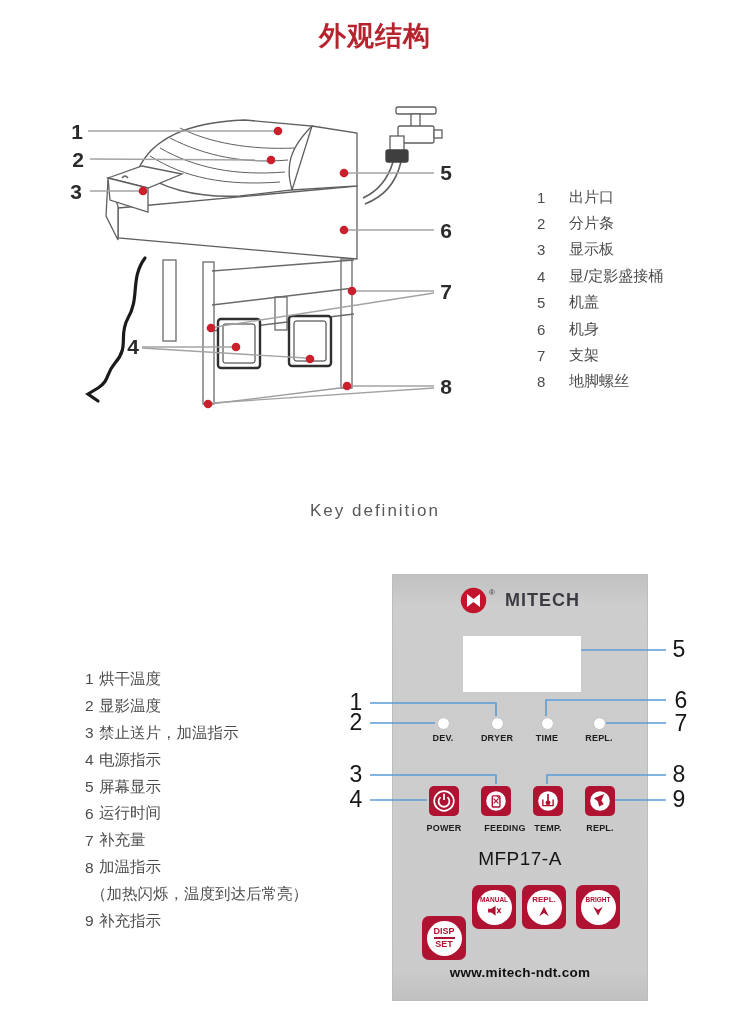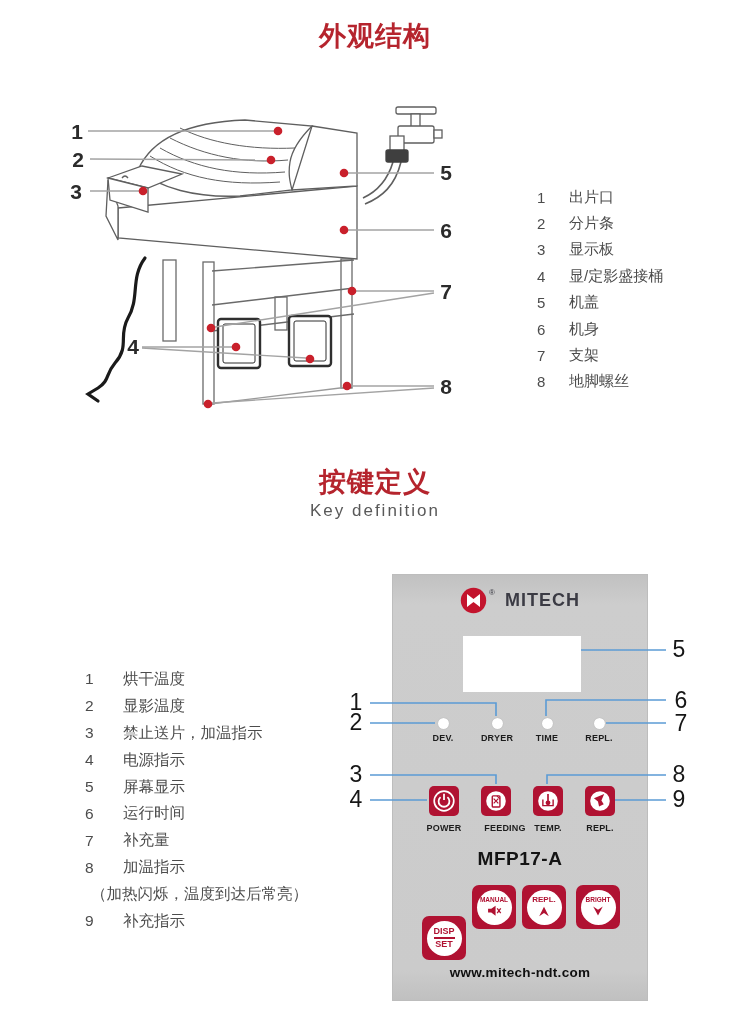--- a/index.html
+++ b/index.html
@@ -19,21 +19,21 @@
   
   .legend { position:absolute; left:537px; top:184px; }
   .legend .row { display:flex; height:26.4px; align-items:center; font-size:15px; color:#4c4c4c; }
   .legend .num { width:15px; }
   .legend .lab { margin-left:17px; white-space:nowrap; }
 
   
   .defs { position:absolute; left:85px; top:666px; }
   .defs .row { display:flex; height:26.9px; align-items:center; font-size:15.5px; color:#4c4c4c; }
   .defs .num { width:14px; }
-  .defs .lab { margin-left:24px; white-space:nowrap; }
+  .defs .lab { margin-left:0; white-space:nowrap; }
   .defs .row.paren .lab { margin-left:-8px; }
 
   
   .panel { position:absolute; left:392px; top:574px; width:256px; height:427px;
            background:linear-gradient(180deg,#c1c1c1 0%,#cdcdcd 7%,#cbcbcb 93%,#c0c0c0 100%);
            border:1px solid #bdbdbd; }
   .logo-row { position:absolute; top:12px; left:0; width:100%; display:flex;
               justify-content:center; align-items:center; gap:6px; }
   .brand { font-size:18px; font-weight:bold; color:#3b3b44; letter-spacing:1px; }
   .regmark { font-size:8px; color:#3b3b44; position:relative; top:-8px; left:-4px; }
@@ -43,21 +43,21 @@
          background:#fff; box-shadow:0 0 1px #9a9a9a; }
   .ind-lab, .btn-lab { position:absolute; width:54px; text-align:center;
          font-size:9px; font-weight:bold; color:#1c1c1c; letter-spacing:0.2px; }
   .ind-lab { top:158px; }
   .btn-lab { top:248px; }
 
   .mbtn { position:absolute; top:211px; width:30px; height:30px; border-radius:5px;
           background:#b01232; display:flex; align-items:center; justify-content:center; }
 
   .model { position:absolute; top:273px; left:0; width:100%; text-align:center;
-           font-size:19px; font-weight:bold; color:#141414; letter-spacing:0.5px; }
+           font-size:19px; font-weight:normal; color:#141414; letter-spacing:0.5px; }
 
   .fbtn { position:absolute; top:310px; width:44px; height:44px; border-radius:7px;
           background:#b01232; display:flex; align-items:center; justify-content:center; }
   .fcirc { width:35px; height:35px; border-radius:50%; background:#fff; display:flex;
            flex-direction:column; align-items:center; justify-content:center; line-height:1; }
   .ftext { color:#b01232; font-weight:bold; }
   .fdiv  { width:21px; height:2px; background:#b01232; margin:1px 0; }
 
   .website { position:absolute; top:390px; left:0; width:100%; text-align:center;
              font-size:13.5px; font-weight:bold; color:#101010; letter-spacing:0.3px; }
@@ -195,21 +195,20 @@
     <div class="row">
         <span class="num">7</span>
         <span class="lab">支架</span>
       </div>
     <div class="row">
         <span class="num">8</span>
         <span class="lab">地脚螺丝</span>
       </div>
   </div>
 
-  <div id="title2" class="sec-title">按键定义</div>
   <div id="sub2" class="sec-sub">Key definition</div>
 
   <div class="defs">
     <div class="row">
         <span class="num">1</span>
         <span class="lab">烘干温度</span>
       </div>
     <div class="row">
         <span class="num">2</span>
         <span class="lab">显影温度</span>

